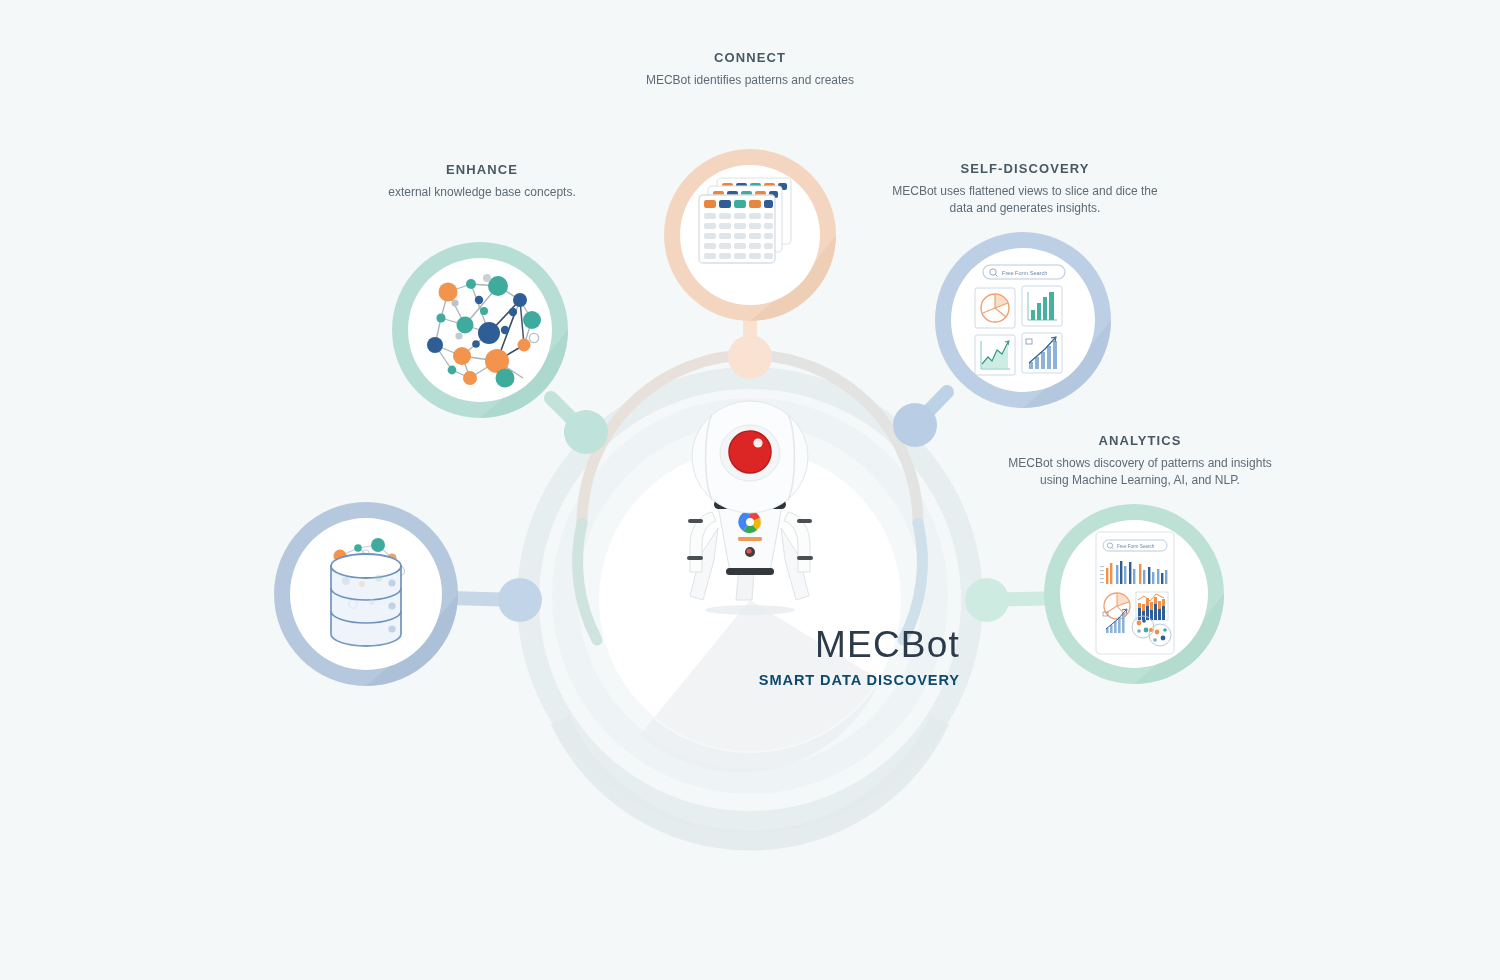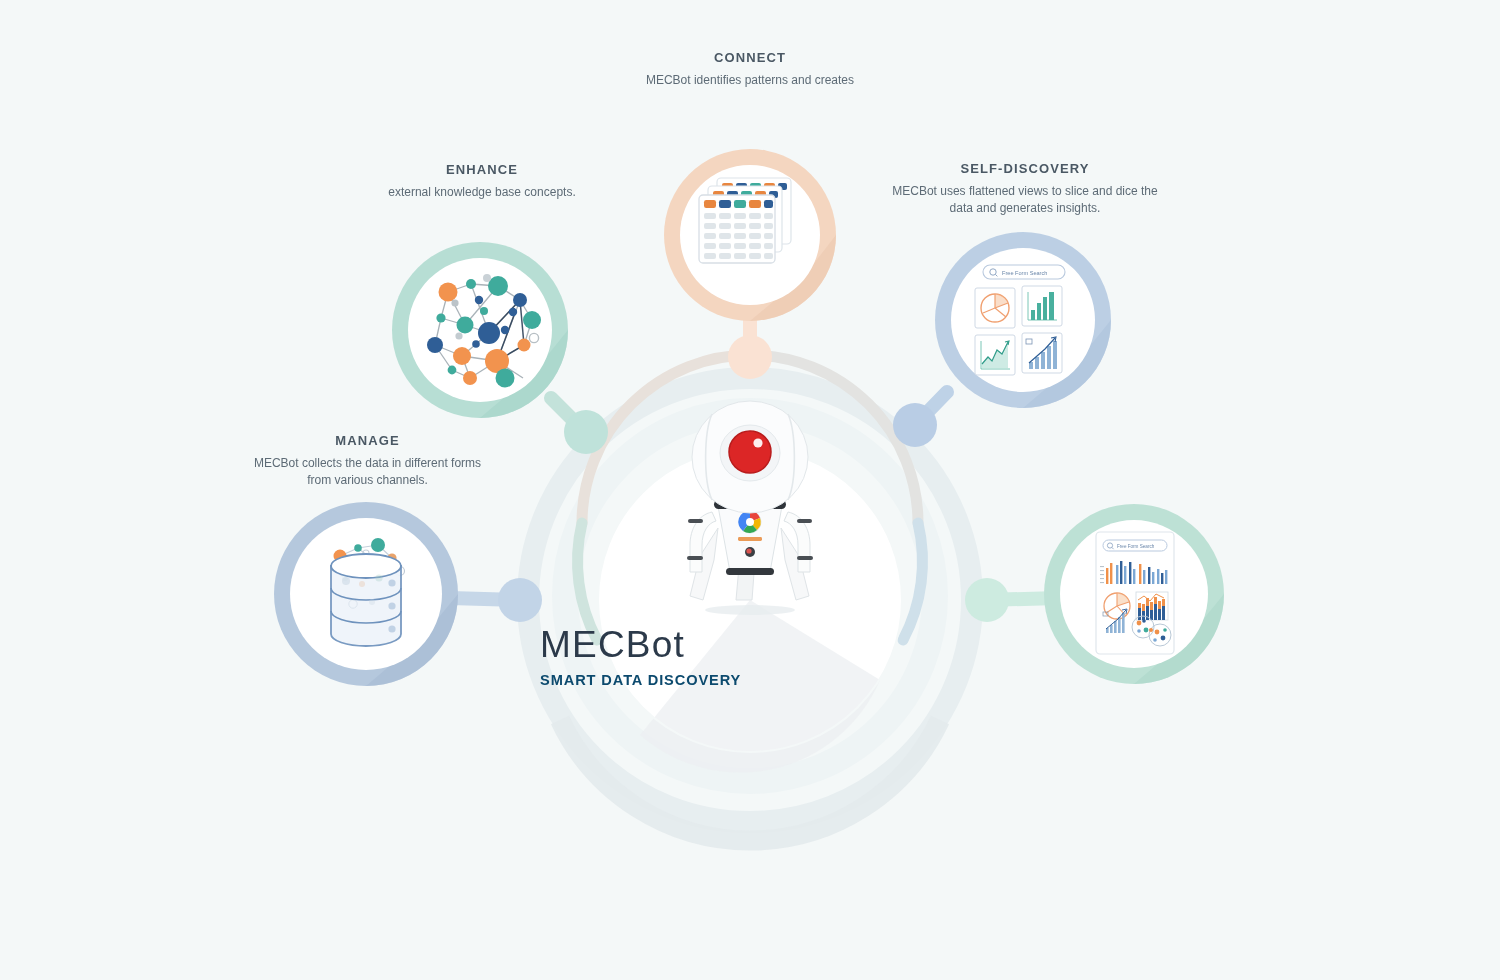--- a/index.html
+++ b/index.html
@@ -17,21 +17,21 @@
   .label-title{
     font-size:13px;letter-spacing:1.1px;font-weight:bold;
     color:#4a5864;margin:0 0 6px 0;line-height:1.2;
   }
   .label-desc{
     font-size:12px;color:#5d6b76;line-height:1.42;margin:0;
     font-weight:400;
   }
 
   .brand{
-    position:absolute;text-align:left;width:420px;left:540px;top:626px;
+    position:absolute;text-align:right;width:420px;left:540px;top:626px;
   }
   .brand-name{
     font-size:37px;color:#2c3a4a;letter-spacing:1.2px;font-weight:300;
     line-height:1;margin:0;
   }
   .brand-sub{
     font-size:14.6px;color:#0c4a6e;font-weight:bold;letter-spacing:0.9px;
     margin:9px 0 0 0;
   }
 </style>
@@ -449,25 +449,25 @@
     <p class="label-title">ENHANCE</p>
     <p class="label-desc">external knowledge base concepts.</p>
   </div>
 
   <div class="label-block" style="left:860px;top:161px;width:330px;">
     <p class="label-title">SELF-DISCOVERY</p>
     <p class="label-desc">MECBot uses flattened views to slice and dice the</p>
     <p class="label-desc">data and generates insights.</p>
   </div>
 
-  <div class="label-block" style="left:215px;top:433px;width:305px;">
-    <p class="label-title">MANAGE</p>
-    <p class="label-desc">MECBot collects the data in different forms</p>
-    <p class="label-desc">from various channels.</p>
+
+  <div class="label-block" style="left:975px;top:433px;width:330px;">
+    <p class="label-title">ANALYTICS</p>
+    <p class="label-desc">MECBot shows discovery of patterns and insights</p>
+    <p class="label-desc">using Machine Learning, AI, and NLP.</p>
   </div>
-
 
   <div class="brand">
     <p class="brand-name">MECBot</p>
     <p class="brand-sub">SMART DATA DISCOVERY</p>
   </div>
 
 </div>
 
 </body></html>

